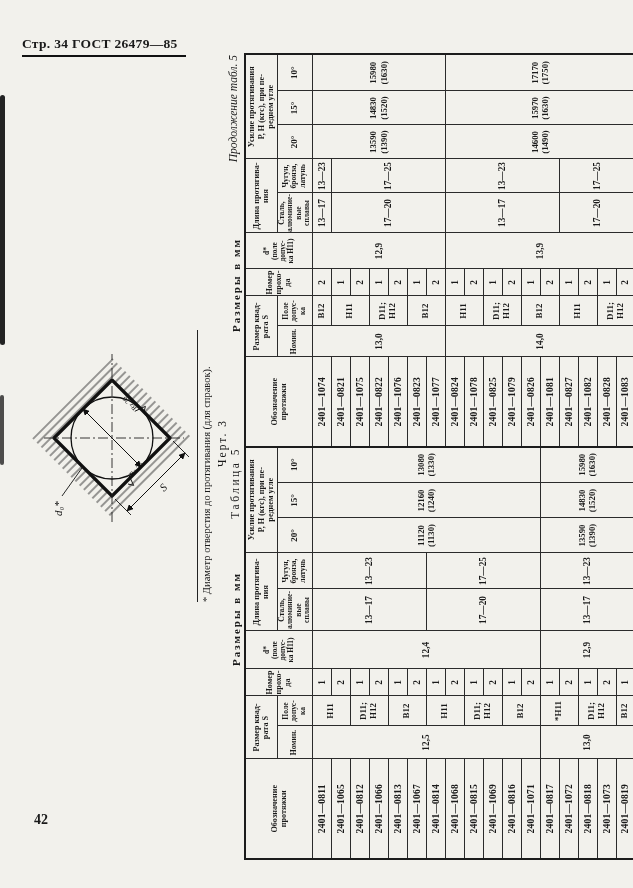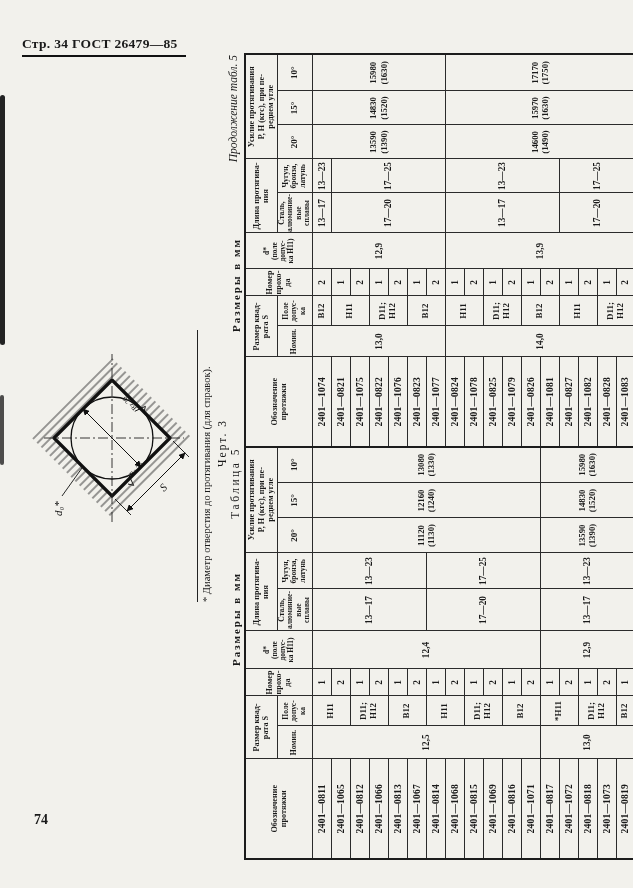--- a/index.html
+++ b/index.html
@@ -48,21 +48,21 @@
 
 <div class="page">
 
   <div class="page-header">
     <span>Стр. 34 ГОСТ 26479—85</span>
   </div>
 
   <div class="spine spine1"></div>
   <div class="spine spine2"></div>
 
-  <div class="page-number">74</div>
+  <div class="page-number">42</div>
 
   <div class="rotated">
 
     <svg class="fig-svg" viewBox="0 0 230 176">
       <defs>
         <pattern id="hatch" width="6" height="6" patternUnits="userSpaceOnUse" patternTransform="rotate(45)">
           <path d="M0 3 H6" stroke="#3a3a3a" stroke-width="1"></path>
         </pattern>
         <marker id="ah" viewBox="0 0 10 10" refX="9" refY="5" markerWidth="7" markerHeight="7" orient="auto-start-reverse">
           <path d="M0 0 L10 5 L0 10 z" fill="#111"></path>

